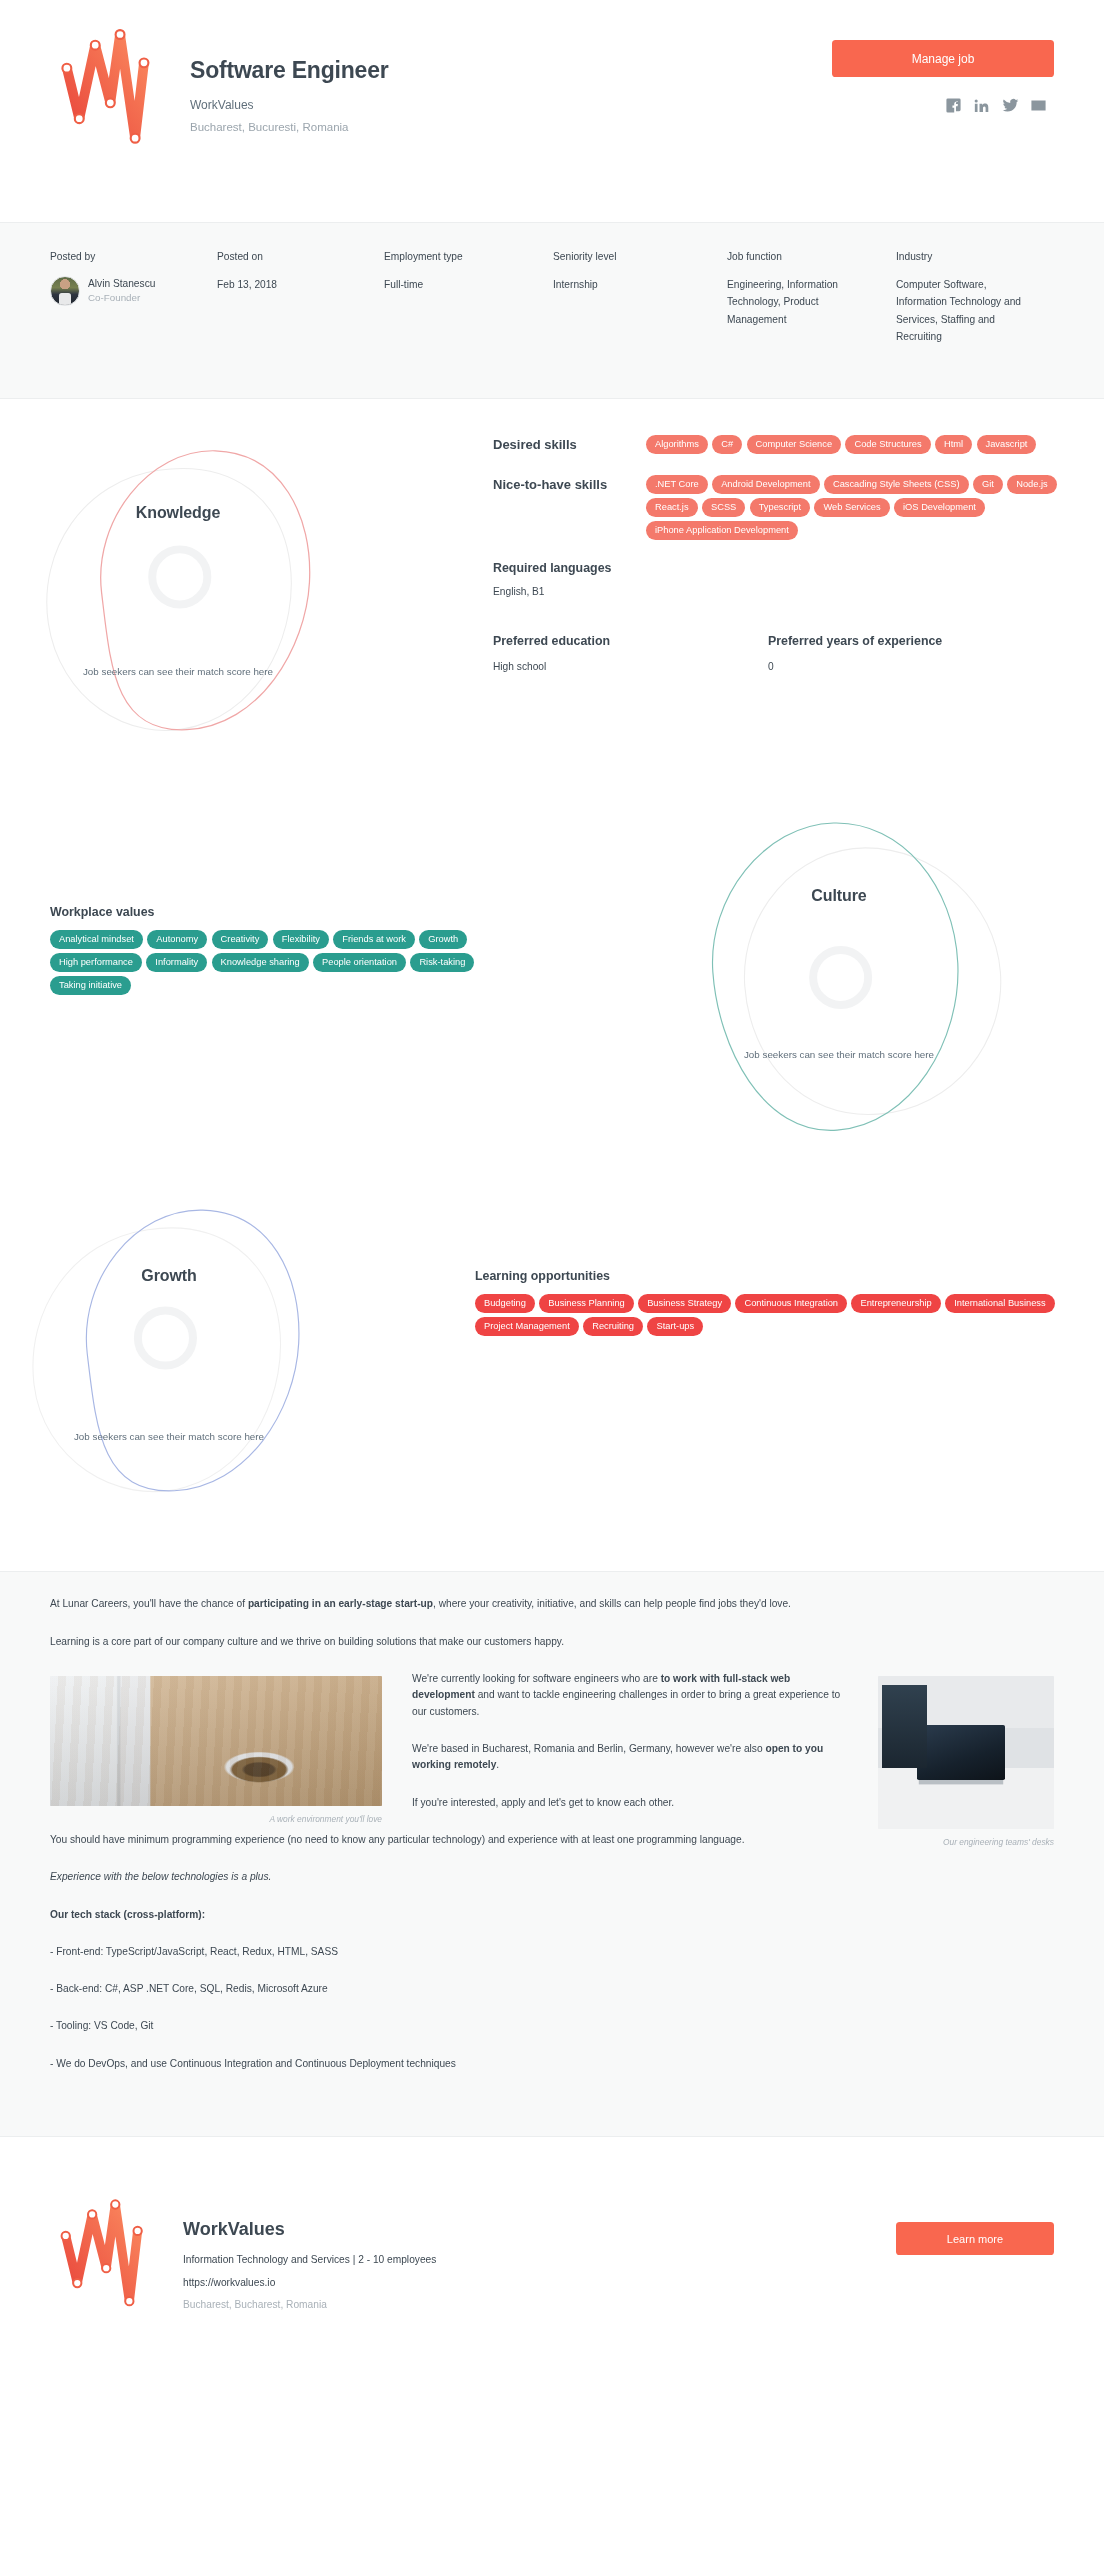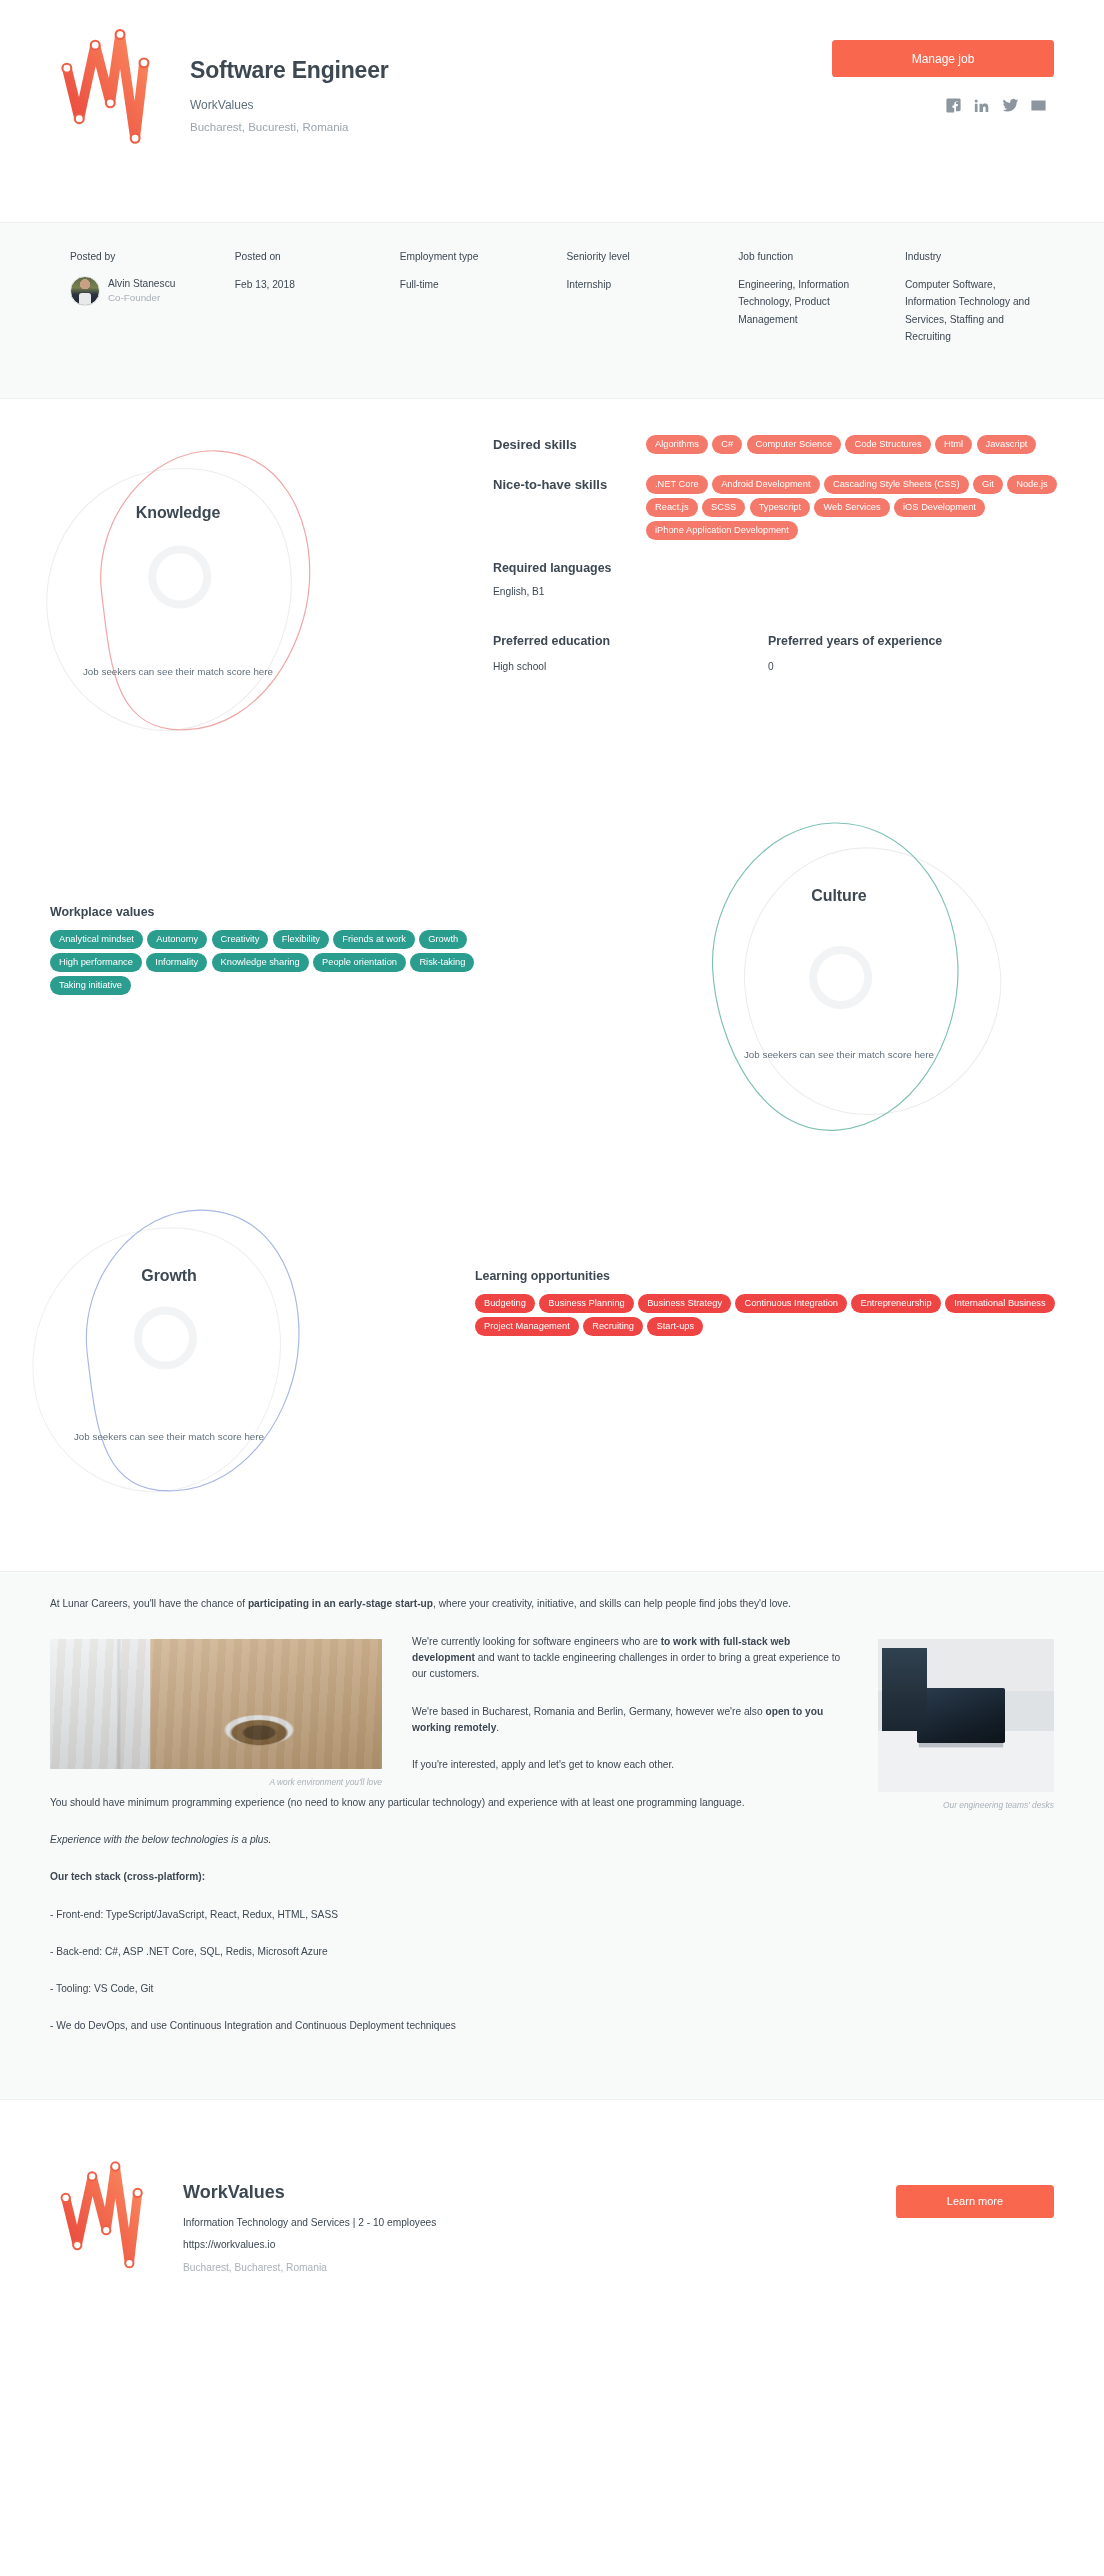--- a/index.html
+++ b/index.html
@@ -70,21 +70,21 @@
 
   
   .meta-bar {
     background: #f8f9f9;
     border-top: 0.9px solid #eceeef;
     border-bottom: 0.9px solid #eceeef;
     padding: 28px 50px 53px 50px;
     display: flex;
   }
   .meta-col { padding-right: 16px; }
-  .meta-col.c0 { width: 167px; margin-left: 20px; }
+  .meta-col.c0 { width: 167px; }
   .meta-col.c1 { width: 167px; }
   .meta-col.c2 { width: 169px; }
   .meta-col.c3 { width: 174px; }
   .meta-col.c4 { width: 169px; }
   .meta-col.c5 { width: 151px; }
   .meta-label {
     font-size: 10.2px;
     color: #3d4852;
     margin-bottom: 14px;
     font-weight: normal;
@@ -499,20 +499,21 @@
     </div>
 
   </div>
 
   <div class="desc-section">
 
     <p class="desc-p">
       <span>At Lunar Careers, you'll have the chance of </span><b>participating in an early-stage start-up</b><span>, where your creativity, initiative, and skills can help people find jobs they'd love.</span>
     </p>
 
+    <p class="desc-p">Learning is a core part of our company culture and we thrive on building solutions that make our customers happy.</p>
 
     <div class="desc-flow">
 
       <figure class="img-left">
         <div class="photo photo-a">
             <div class="photo-a-inner"></div>
           </div>
         <figcaption class="caption">A work environment you'll love</figcaption>
       </figure>
 

